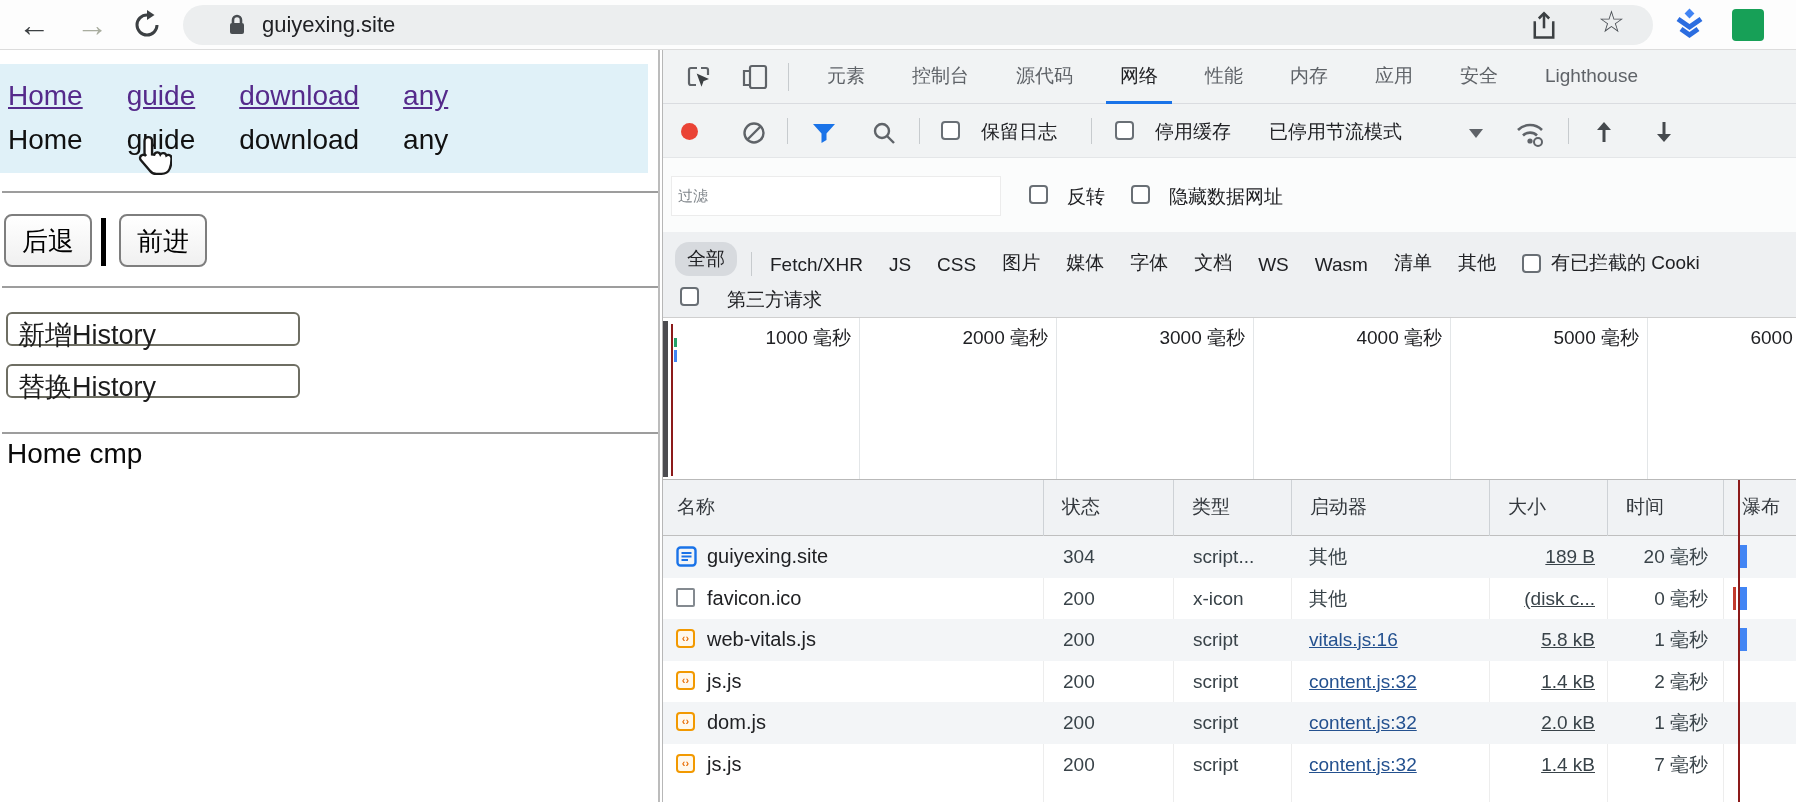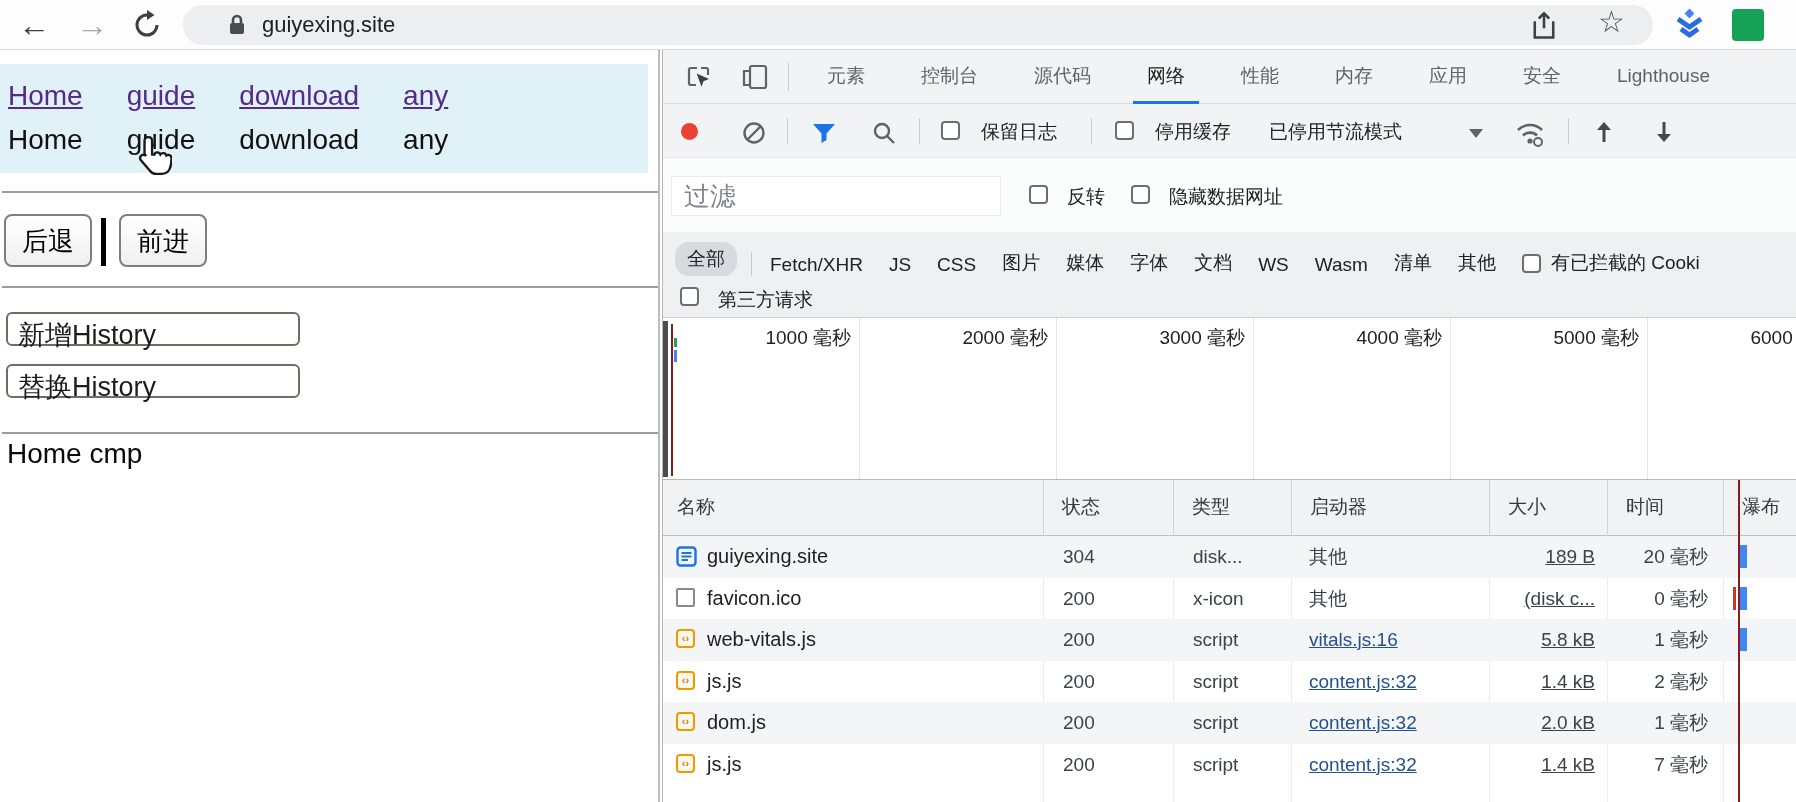--- a/index.html
+++ b/index.html
@@ -30,35 +30,35 @@
   .hist-box{position:absolute;left:6px;width:294px;height:34px;border:2px solid #6e6e63;border-radius:6px;background:#fff;font-size:27px;color:#1c1c1c;line-height:42px;padding-left:10px;}
   #home-cmp{position:absolute;left:7px;top:388px;font-size:28px;color:#0a0a0a;}
   #hand-cursor{position:absolute;left:134px;top:84px;}
 
   
   #devtools{position:absolute;left:662px;top:50px;width:1134px;height:752px;background:#fff;border-left:1px solid #b7b7b7;}
 
   #dt-tabbar{position:absolute;left:0;top:0;width:1134px;height:54px;background:#f1f3f4;border-bottom:1px solid #dadce0;}
   .tb-ic{position:absolute;top:13px;}
   .tb-sep{position:absolute;top:13px;width:1px;height:28px;background:#c7cbce;}
-  #dt-tabs{position:absolute;left:150px;top:0;height:54px;display:flex;gap:28px;}
+  #dt-tabs{position:absolute;left:150px;top:0;height:54px;display:flex;gap:19px;}
   .dt-tab{padding:0 14px;font-size:19px;line-height:52px;color:#5f6368;position:relative;white-space:nowrap;cursor:pointer;}
   .dt-tab.active{color:#202124;}
   .dt-tab.active::after{content:"";position:absolute;left:0;right:0;bottom:0;height:3px;background:#1a73e8;}
 
   #dt-toolbar{position:absolute;left:0;top:54px;width:1134px;height:54px;background:#f1f3f4;border-bottom:1px solid #e4e6e8;}
   .tool-abs{position:absolute;}
   .vsep{position:absolute;top:14px;width:1px;height:26px;background:#c7cbce;}
   .cb{display:inline-block;width:19px;height:19px;border:2px solid #696f75;border-radius:4px;background:#fff;vertical-align:-3px;}
   .tool-label{position:absolute;top:15px;font-size:19px;color:#202124;white-space:nowrap;text-align:right;}
   #record-dot{position:absolute;left:18px;top:19px;width:17px;height:17px;border-radius:50%;}
   #caret{position:absolute;left:806px;top:25px;width:0;height:0;border-left:7px solid transparent;border-right:7px solid transparent;border-top:9px solid #5f6368;}
 
   #dt-filterrow{position:absolute;left:0;top:108px;width:1134px;height:74px;background:#fbfcfc;}
-  #filter-input{position:absolute;left:8px;top:18px;width:330px;height:40px;background:#fff;border:1px solid #ececec;font-size:26px;color:#80868b;line-height:38px;padding-left:12px;}
+  #filter-input{position:absolute;left:8px;top:18px;width:330px;height:40px;background:#fff;border:1px solid #ececec;font-size:15px;color:#80868b;line-height:38px;padding-left:6px;}
   .flt-cb-label{position:absolute;top:26px;font-size:19px;color:#202124;white-space:nowrap;}
 
   #dt-pills{position:absolute;left:0;top:182px;width:1134px;height:44px;background:#eef0f2;display:flex;align-items:flex-end;padding-left:12px;overflow:hidden;white-space:nowrap;}
   .pill{font-size:19px;color:#202124;margin-right:26px;cursor:pointer;flex:none;}
   .pill.selected{background:#d7dade;border-radius:14px;padding:4px 12px;margin-right:14px;}
   .pill-div{width:1px;height:24px;background:#c7cbce;margin-right:18px;flex:none;}
   #blocked-cookies{display:flex;align-items:center;gap:10px;font-size:19px;color:#202124;flex:none;overflow:hidden;}
 
   #dt-thirdparty{position:absolute;left:0;top:226px;width:1134px;height:42px;background:#eef0f2;border-bottom:1px solid #cfcfcf;}
 
@@ -259,21 +259,21 @@
         <span class="pill">清单</span>
         <span class="pill">其他</span>
         <span id="blocked-cookies">
           <span class="cb"></span>
           <span>有已拦截的 Cooki</span>
         </span>
       </div>
 
     <div id="dt-thirdparty">
       <span class="tool-abs" style="left:17px;top:11px;"><span class="cb"></span></span>
-      <span class="tool-label" style="left:55px;top:11px;">第三方请求</span>
+      <span class="tool-label" style="left:64px;top:11px;">第三方请求</span>
     </div>
 
     <div id="dt-timeline">
         <div class="tl-cell">1000 毫秒</div>
         <div class="tl-cell">2000 毫秒</div>
         <div class="tl-cell">3000 毫秒</div>
         <div class="tl-cell">4000 毫秒</div>
         <div class="tl-cell">5000 毫秒</div>
         <div class="tl-cell">6000 毫秒</div>
       </div>
@@ -301,21 +301,21 @@
         <div class="vline" style="left: 1060px;"></div>
         <div class="req-row shade" style="top: 0px;">
           <span class="row-icon"><svg width="21" height="21" viewBox="0 0 21 21">
               <rect x="1.5" y="1.5" width="18" height="18" rx="3" fill="none" stroke="#1a73e8" stroke-width="2.4"></rect>
               <line x1="5.5" y1="7" x2="15.5" y2="7" stroke="#1a73e8" stroke-width="2"></line>
               <line x1="5.5" y1="10.5" x2="15.5" y2="10.5" stroke="#1a73e8" stroke-width="2"></line>
               <line x1="5.5" y1="14" x2="12" y2="14" stroke="#1a73e8" stroke-width="2"></line>
             </svg></span>
           <span class="rcell rc-name">guiyexing.site</span>
           <span class="rcell rc-status">304</span>
-          <span class="rcell rc-type">disk...</span>
+          <span class="rcell rc-type">script...</span>
           <span class="rcell rc-init">其他</span>
           <span class="rcell rc-size">189 B</span>
           <span class="rcell rc-time">20 毫秒</span>
           <span class="wf-bar"></span>
         </div>
         <div class="req-row" style="top: 41.5px;">
           <span class="row-icon ic-plain"></span>
           <span class="rcell rc-name">favicon.ico</span>
           <span class="rcell rc-status">200</span>
           <span class="rcell rc-type">x-icon</span>

